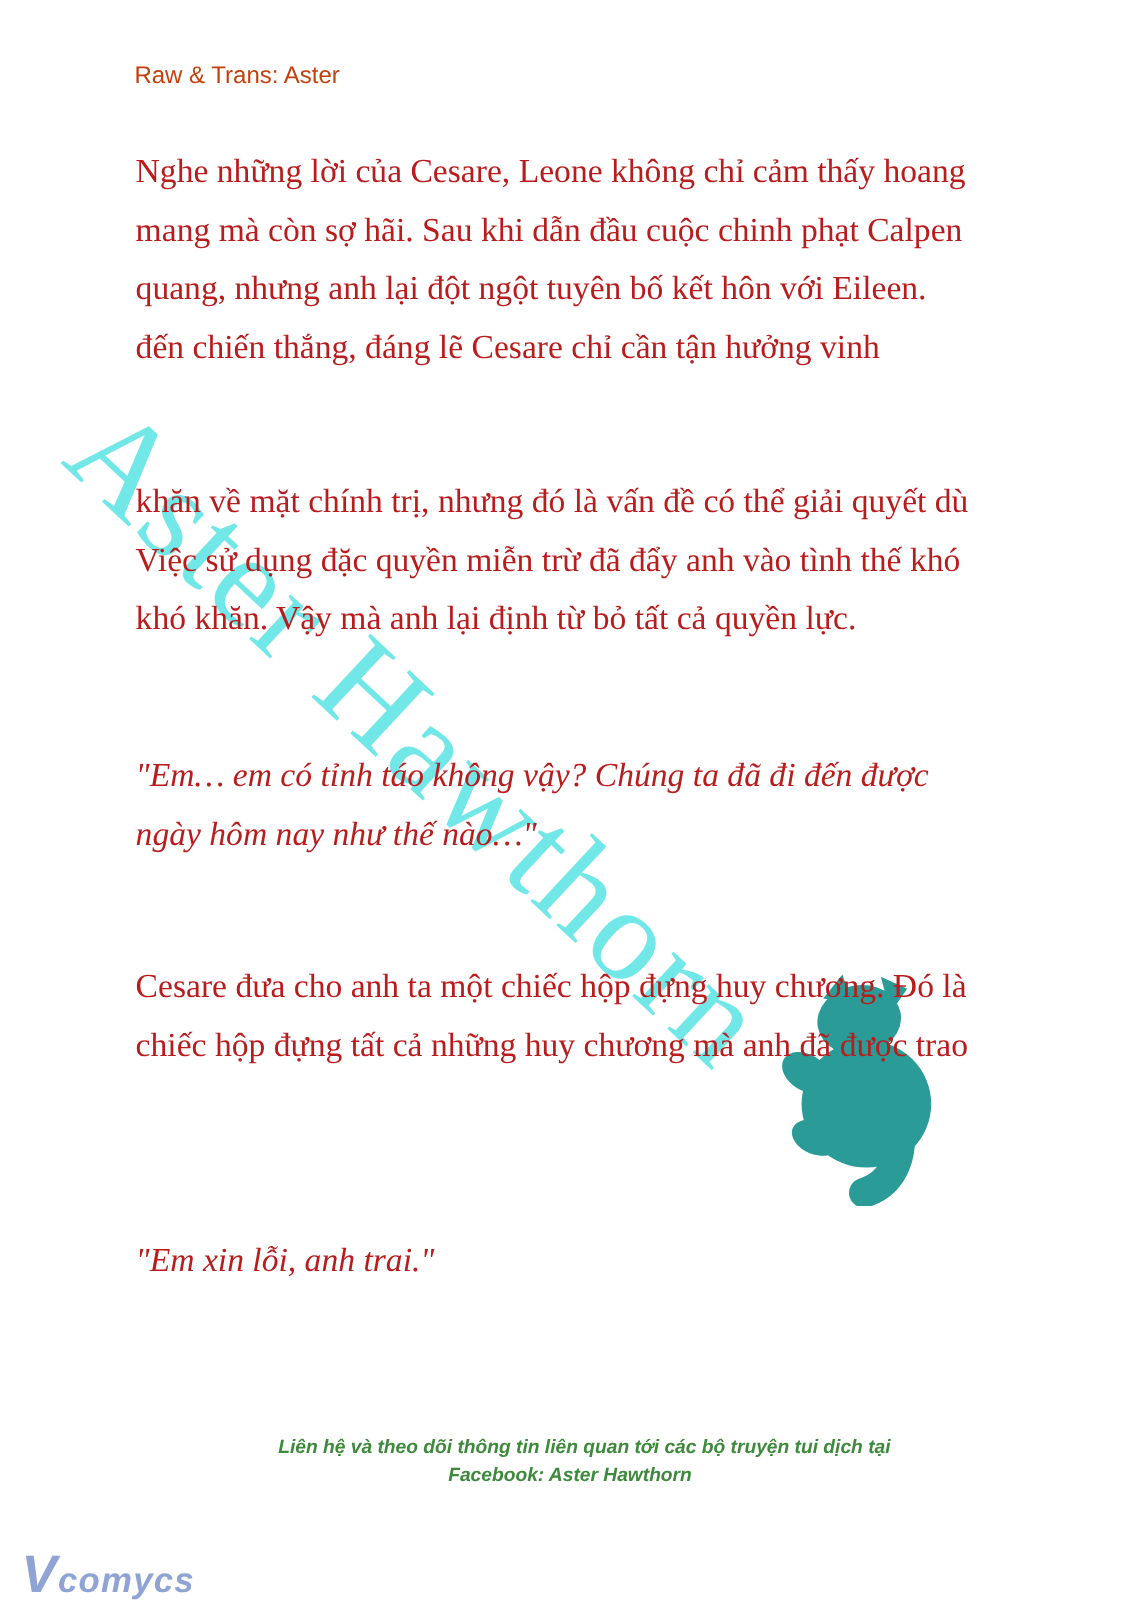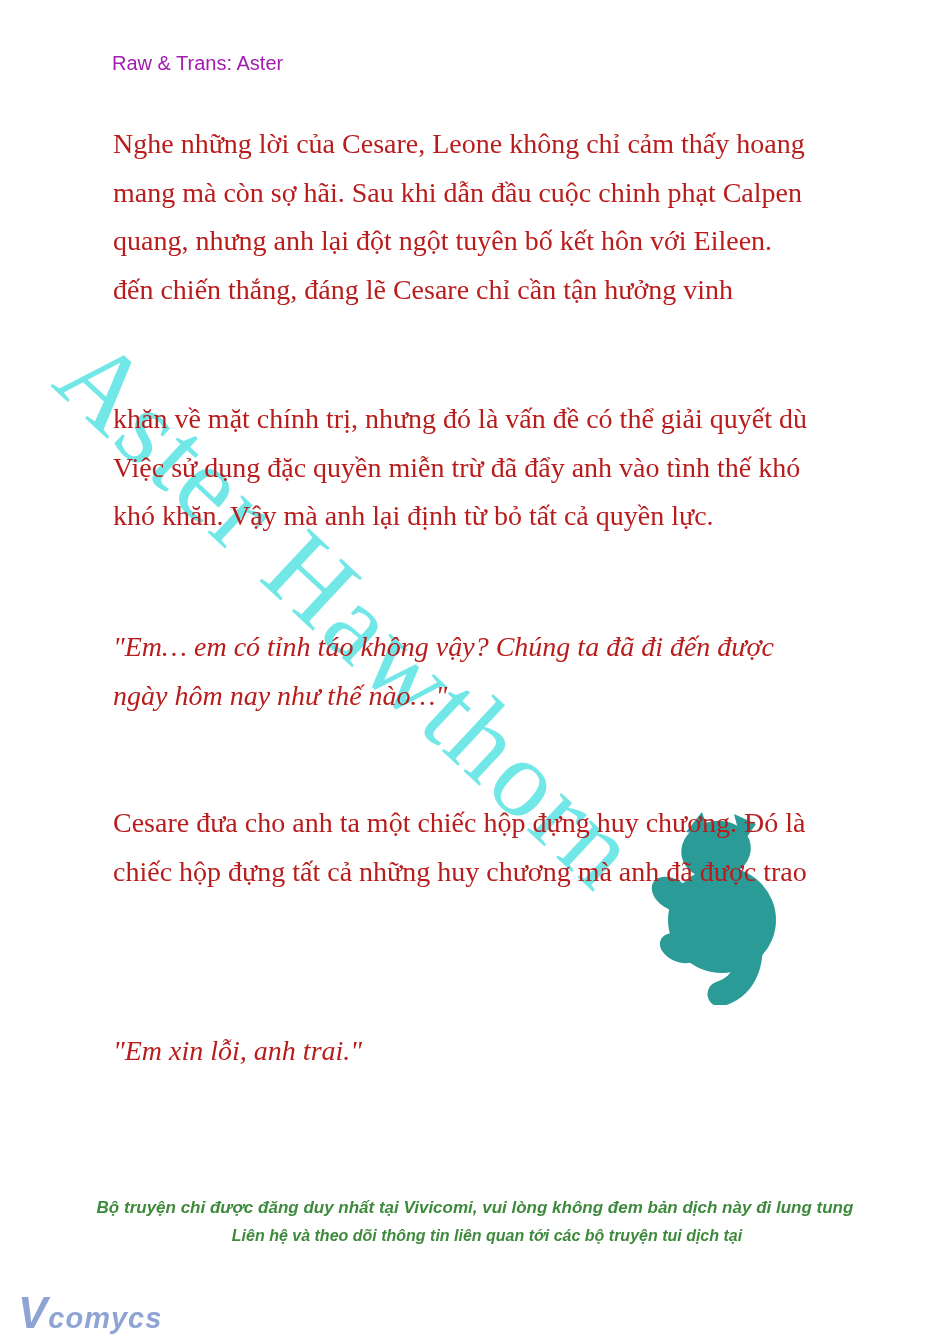--- a/index.html
+++ b/index.html
@@ -37,21 +37,21 @@
   .cat-wrap svg .catstroke{stroke:var(--cat,#2a9b97);fill:none;stroke-linecap:round;}
 
   
   .textlayer{position:absolute;inset:0;z-index:3;}
 
   .credit{
     position:absolute;
     left:112px;top:52px;
     font-family:"Liberation Sans", sans-serif;
     font-size:20px;
-    color:#a21caf;
+    color:#c2410c;
   }
   .para{
     position:absolute;
     left:113px;
     width:760px;
     font-size:28px;
     line-height:48.5px;
     color:#b91c1c;
     white-space:nowrap;
     margin-top:13px;
@@ -144,19 +144,19 @@
       <div class="line">chiếc hộp đựng tất cả những huy chương mà anh đã được trao</div>
     </div>
 
     <div class="para italic" id="q2">
       <div class="line">"Em xin lỗi, anh trai."</div>
     </div>
 
   </div>
 
   <div class="footer">
-    <div class="fline1">Bộ truyện chỉ được đăng duy nhất tại Vivicomi, vui lòng không đem bản dịch này đi lung tung</div>
     <div class="fline2">Liên hệ và theo dõi thông tin liên quan tới các bộ truyện tui dịch tại</div>
+    <div class="fline3">Facebook: Aster Hawthorn</div>
   </div>
 
   <div class="logo">Vcomycs</div>
 
 </div>
 
 </body></html>

